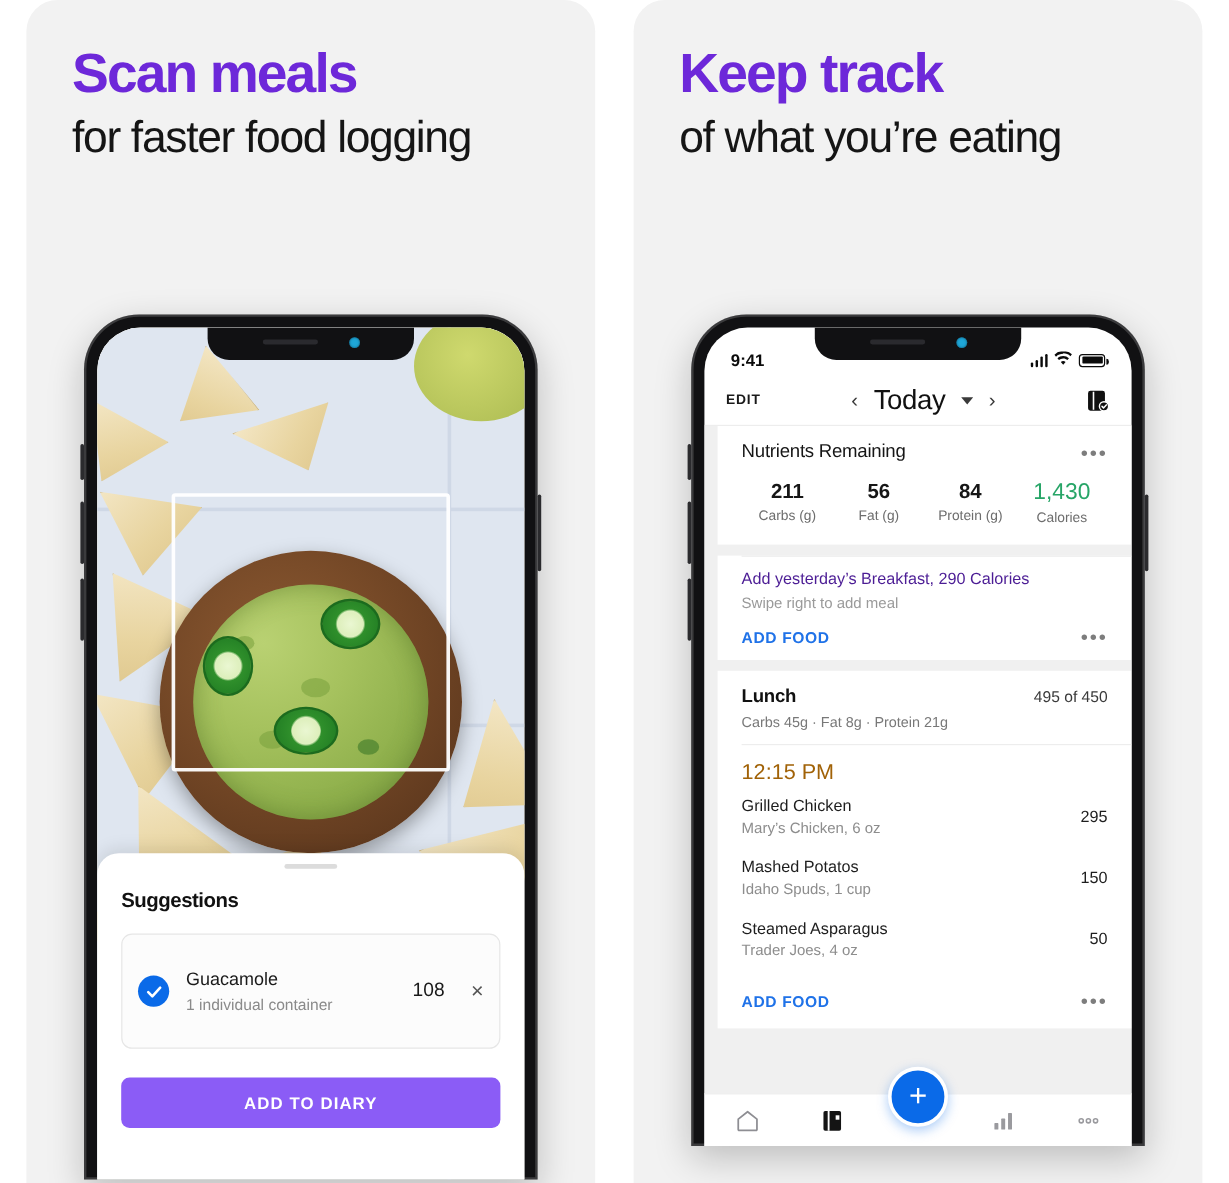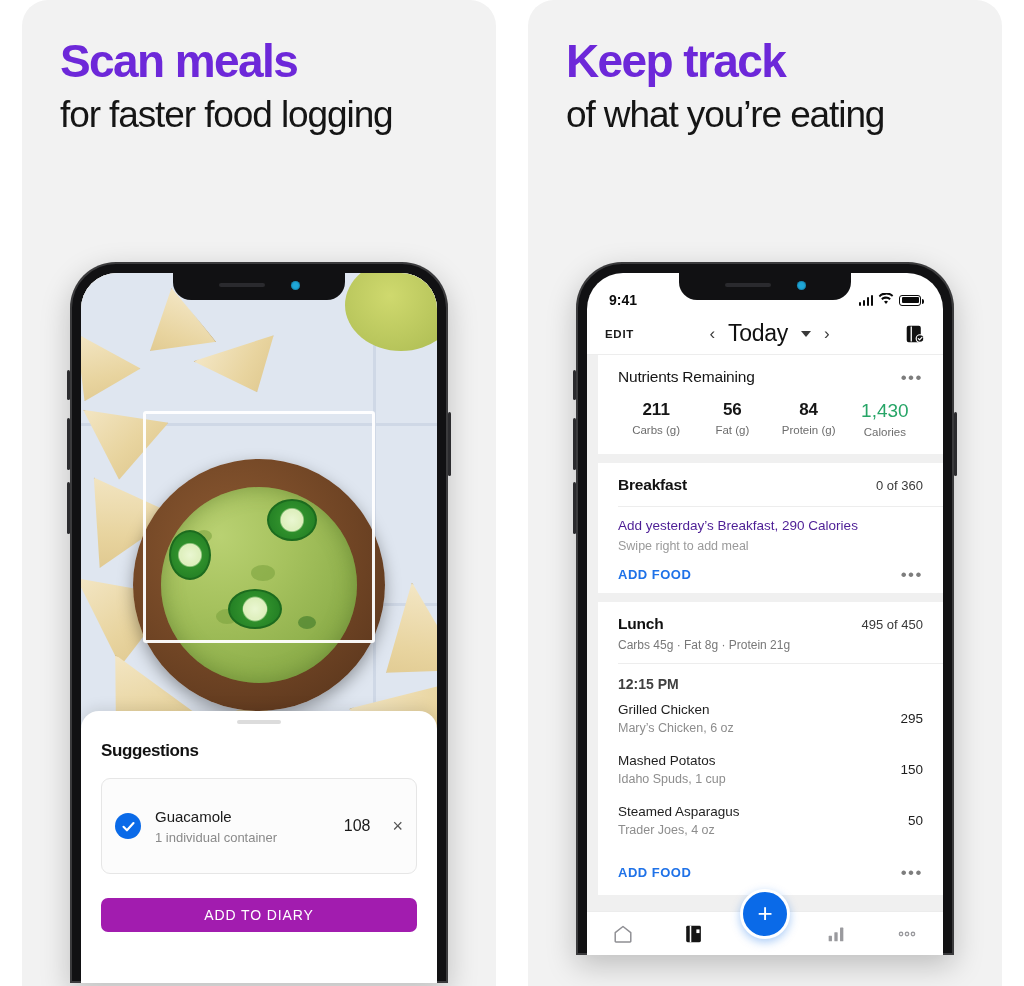--- a/index.html
+++ b/index.html
@@ -134,23 +134,23 @@
     width:26px; height:26px; border-radius:50%; background:#0a6ae8;
     display:flex; align-items:center; justify-content:center; flex:0 0 auto;
   }
   .check-circle svg { width:15px; height:15px; }
   .sugg-main { flex:1 1 auto; }
   .sugg-name { font-size:15px; color:#1a1a1a; }
   .sugg-sub { font-size:13px; color:#8a8a8a; margin-top:5px; }
   .sugg-cal { font-size:16px; color:#1a1a1a; margin-right:8px; }
   .sugg-x { font-size:18px; color:#555; line-height:1; cursor:pointer; }
   .cta {
-    margin-top: 24px; height:34px; background:#a21caf; border-radius:7px;
+    margin-top: 24px; height:42px; background:#8b5cf6; border-radius:7px;
     display:flex; align-items:center; justify-content:center;
-    color:#fff; font-size:14px; font-weight:400; letter-spacing:.9px;
+    color:#fff; font-size:14px; font-weight:700; letter-spacing:.9px;
   }
 
   
   .diary-screen { height: 682px; position:relative; background:#fff; display:flex; flex-direction:column; }
   .statusbar {
     height: 40px; display:flex; align-items:flex-end; justify-content:space-between;
     padding: 0 22px 5px; font-size:14px; font-weight:700; color:#0b0b0b; flex:0 0 auto;
   }
   .sb-icons { display:flex; align-items:center; gap:5px; }
   .bars { display:flex; align-items:flex-end; gap:1.5px; height:11px; }
@@ -191,21 +191,21 @@
   .meal-count { font-size:13px; color:#3a3a3a; }
   .meal-macros { font-size:12px; color:#787878; padding: 0 20px 11px; margin-top:-7px; }
   .divider { height:1px; background:#ededed; margin:0 0 0 20px; }
 
   .meal-body { padding: 11px 20px 10px; }
   .add-yest { font-size:13.5px; color:#4c1d95; }
   .swipe { font-size:12.5px; color:#9a9a9a; margin-top:6px; }
   .addfood-row { display:flex; align-items:center; justify-content:space-between; margin-top:13px; }
   .addfood { font-size:13px; font-weight:700; color:#1f72e8; letter-spacing:.5px; }
 
-  .time { font-size:14px; font-weight:700; color:#404040; padding: 12px 20px 0; }
+  .time { font-size:18px; font-weight:400; color:#a16207; padding: 12px 20px 0; }
   .food-row { display:flex; align-items:center; justify-content:space-between; padding: 10px 20px 8px; }
   .food-name { font-size:13.5px; color:#1e1e1e; }
   .food-sub { font-size:12.5px; color:#8d8d8d; margin-top:4px; }
   .food-cal { font-size:13.5px; color:#1e1e1e; }
 
   
   .tabbar {
     position:absolute; left:0; right:0; bottom:0; height:44px; background:#fff;
     border-top:1px solid #ececec; display:flex; align-items:center; z-index:30;
   }
@@ -388,24 +388,20 @@
                 <div class="nut-cell">
                   <div class="nut-val green">1,430</div>
                   <div class="nut-lab">Calories</div>
                 </div>
               </div>
             </div>
 
             <div class="sec-gap"></div>
 
             <div class="card">
-              <div class="meal-head">
-                <span class="meal-name">Breakfast</span>
-                <span class="meal-count">0 of 360</span>
-              </div>
               <div class="divider"></div>
               <div class="meal-body">
                 <div class="add-yest">Add yesterday’s Breakfast, 290 Calories</div>
                 <div class="swipe">Swipe right to add meal</div>
                 <div class="addfood-row">
                   <span class="addfood">ADD FOOD</span>
                   <span class="dots">•••</span>
                 </div>
               </div>
             </div>

